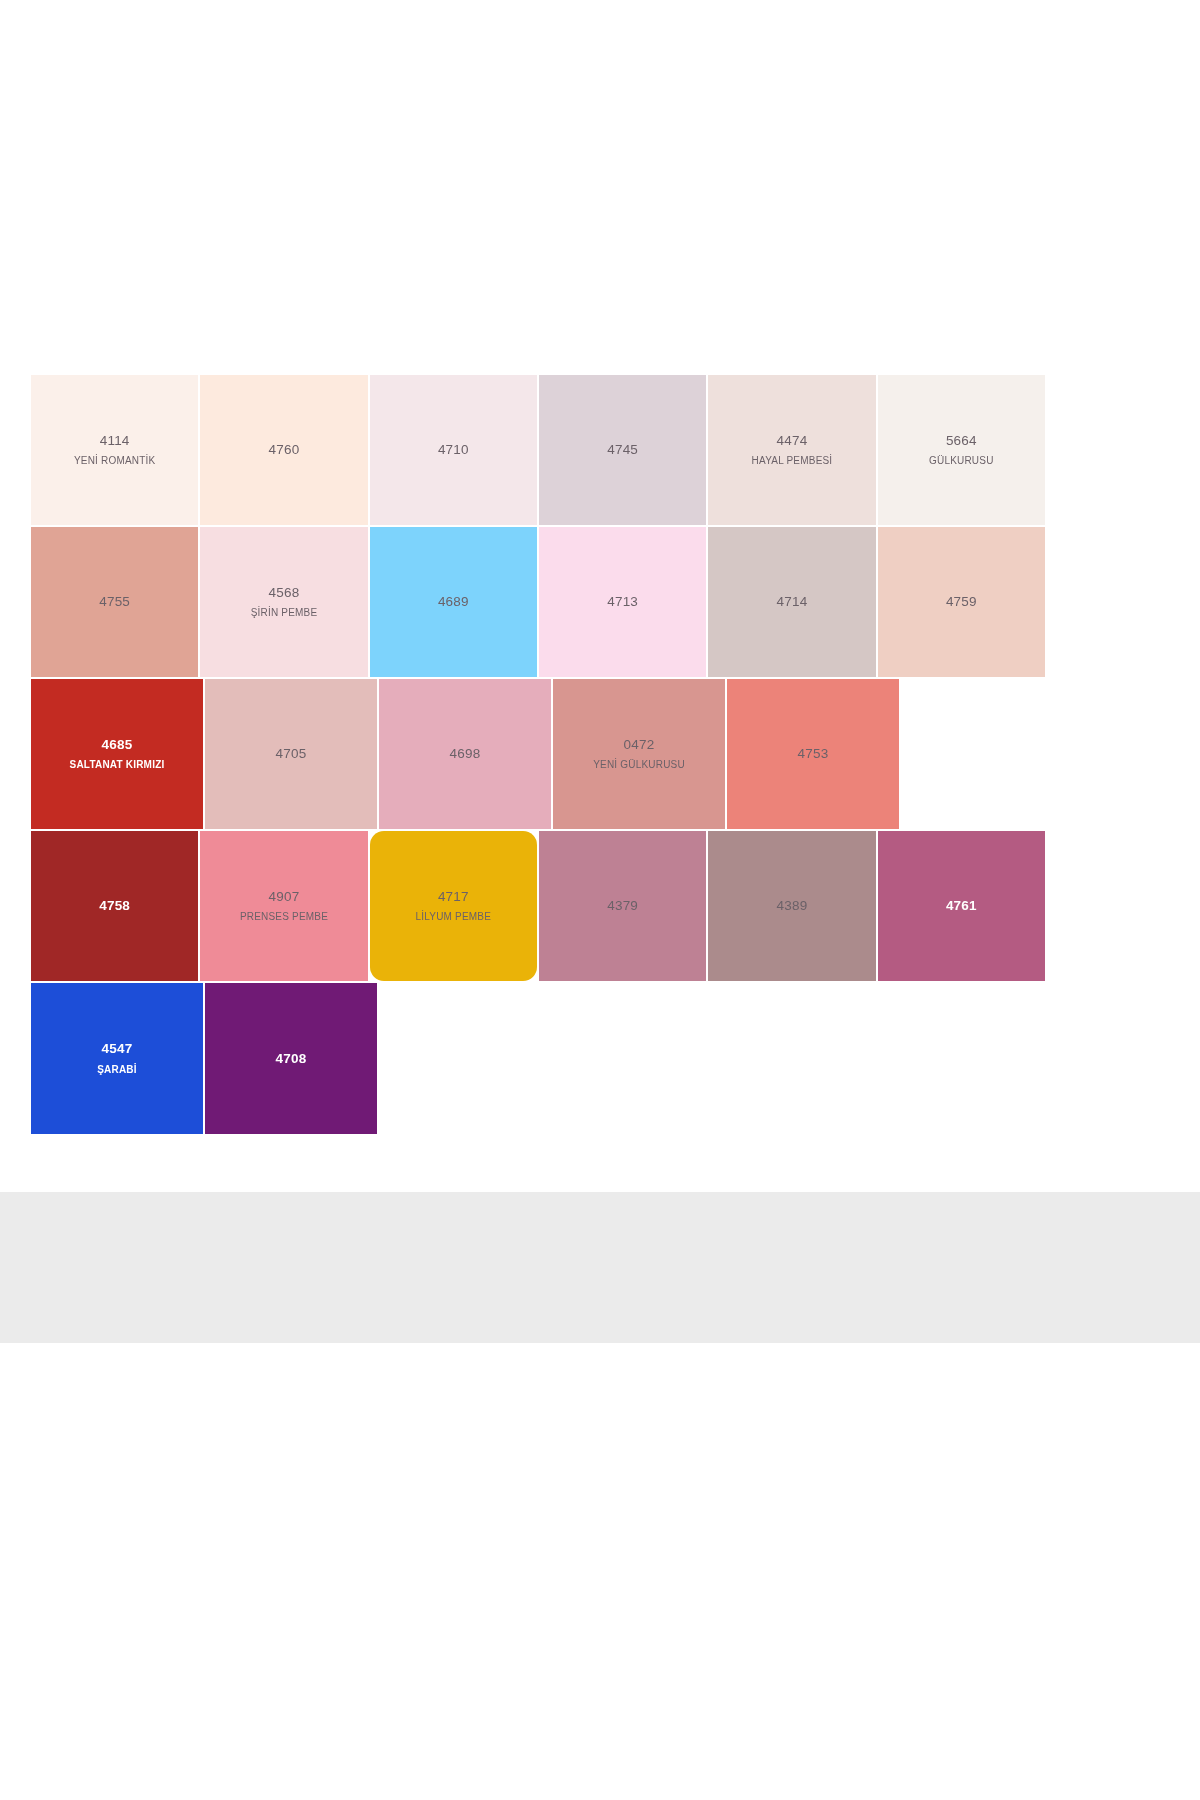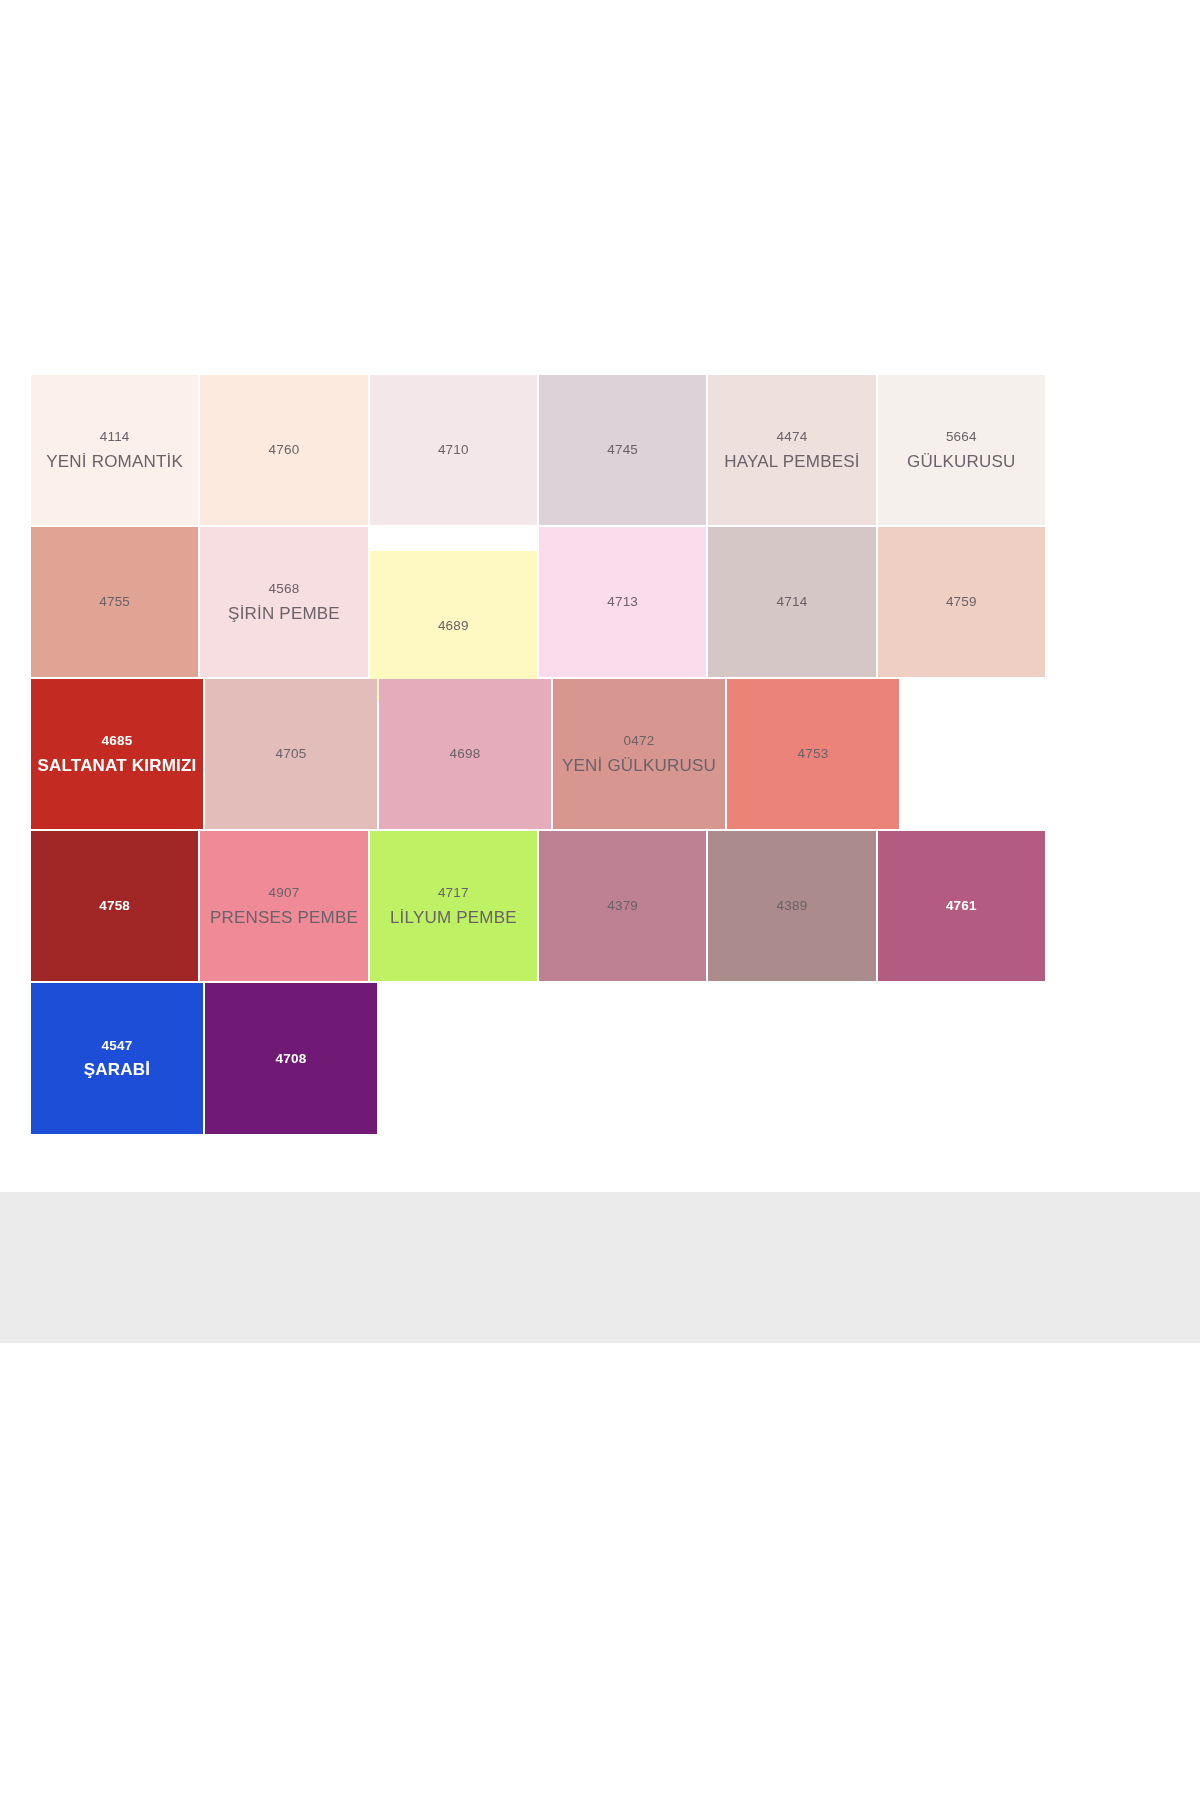--- a/index.html
+++ b/index.html
@@ -56,21 +56,21 @@
     gap: 9px;
     position: relative;
   }
   .swatch-code {
     font-size: 13.5px;
     letter-spacing: 0.2px;
     line-height: 1;
     white-space: nowrap;
   }
   .swatch-name {
-    font-size: 17px;
+    font-size: 10px;
     letter-spacing: 0.2px;
     line-height: 1;
     white-space: nowrap;
   }
   .swatch.dark .swatch-code,
   .swatch.dark .swatch-name {
     color: #ffffff;
     font-weight: bold;
   }
   .swatch.light .swatch-code,
@@ -111,21 +111,21 @@
       </div>
     </div>
     <div class="swatch-row">
       <div class="swatch light single" title="4755" style="background: rgb(224, 164, 149);">
         <span class="swatch-code">4755</span>
       </div>
       <div class="swatch light" title="4568 ŞİRİN PEMBE" style="background: rgb(247, 222, 225);">
         <span class="swatch-code">4568</span>
         <span class="swatch-name">ŞİRİN PEMBE</span>
       </div>
-      <div class="swatch light single" title="4689" style="background: #fef9c3; margin-top: 24px;">
+      <div class="swatch light single" title="4689" style="background: #7dd3fc;">
         <span class="swatch-code">4689</span>
       </div>
       <div class="swatch light single" title="4713" style="background: rgb(251, 220, 236);">
         <span class="swatch-code">4713</span>
       </div>
       <div class="swatch light single" title="4714" style="background: rgb(213, 199, 197);">
         <span class="swatch-code">4714</span>
       </div>
       <div class="swatch light single" title="4759" style="background: rgb(239, 207, 195);">
         <span class="swatch-code">4759</span>
@@ -151,21 +151,21 @@
       </div>
     </div>
     <div class="swatch-row">
       <div class="swatch dark single" title="4758" style="background: rgb(160, 39, 38); align-items: center;">
         <span class="swatch-code">4758</span>
       </div>
       <div class="swatch light" title="4907 PRENSES PEMBE" style="background: rgb(239, 139, 151);">
         <span class="swatch-code">4907</span>
         <span class="swatch-name">PRENSES PEMBE</span>
       </div>
-      <div class="swatch light" title="4717 LİLYUM PEMBE" style="background: #bef264;">
+      <div class="swatch light" title="4717 LİLYUM PEMBE" style="background: #eab308; border-radius: 14px;">
         <span class="swatch-code">4717</span>
         <span class="swatch-name">LİLYUM PEMBE</span>
       </div>
       <div class="swatch light single" title="4379" style="background: rgb(190, 129, 148); justify-content: center;">
         <span class="swatch-code">4379</span>
       </div>
       <div class="swatch light single" title="4389" style="background: rgb(171, 139, 140);">
         <span class="swatch-code">4389</span>
       </div>
       <div class="swatch dark single" title="4761" style="background: rgb(180, 91, 130);">

